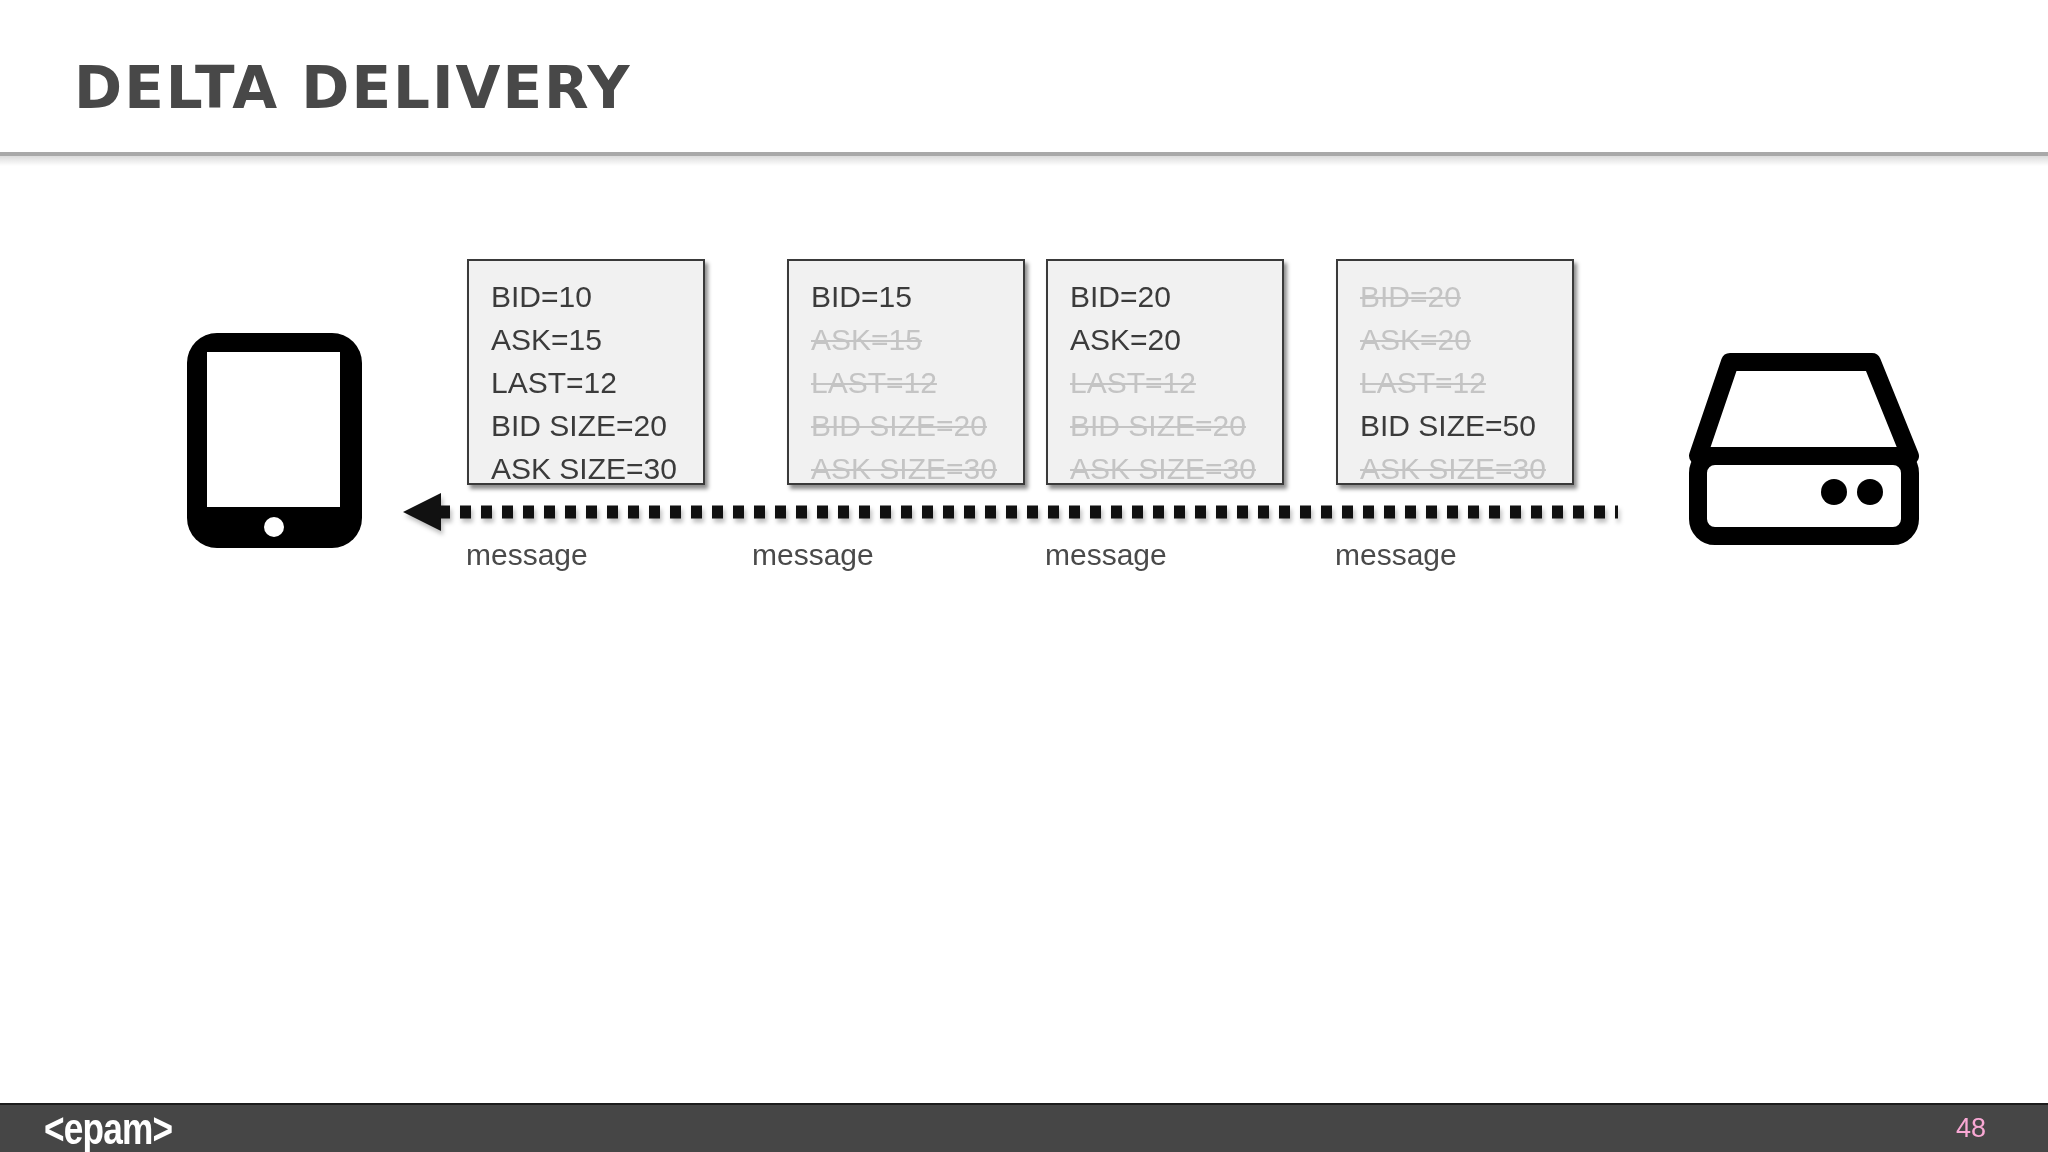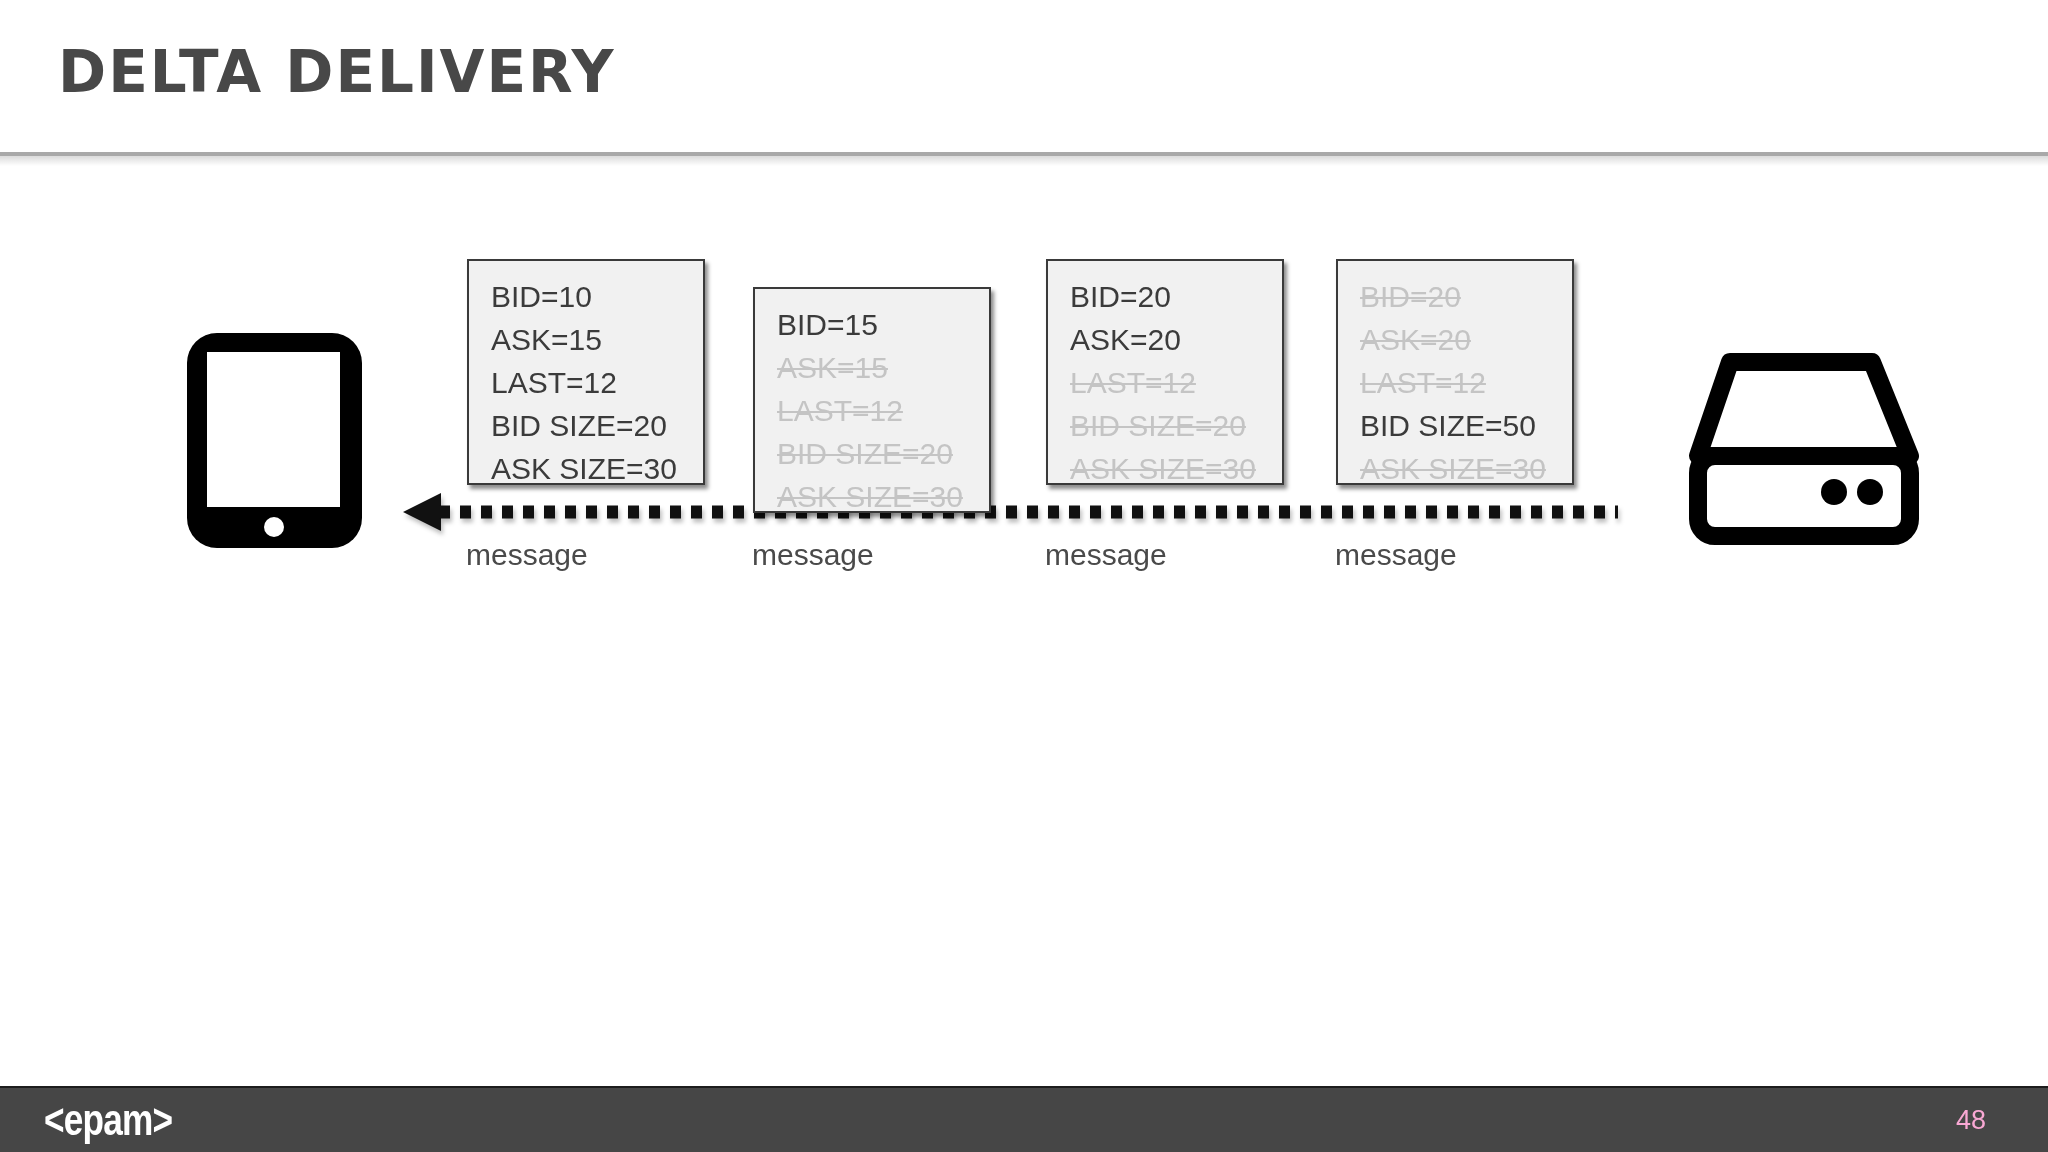--- a/index.html
+++ b/index.html
@@ -7,21 +7,21 @@
     position:relative;
     width:2048px;height:1152px;
     background:#ffffff;
     overflow:hidden;
     font-family:"Liberation Sans", sans-serif;
   }
   
   .title{
     position:absolute;left:58px;top:38px;
     font-size:58px;font-weight:bold;letter-spacing:2px;
-    color:#484848;margin:0;
+    color:#484848;margin:16px;
     font-family:"DejaVu Sans","Liberation Sans",sans-serif;
   }
   .divider{
     position:absolute;left:0;top:152px;width:100%;height:4px;
     background:#a9a9a9;
   }
   .divider::after{
     content:"";position:absolute;left:0;top:4px;width:100%;height:10px;
     background:linear-gradient(to bottom, rgba(0,0,0,0.14), rgba(0,0,0,0));
   }
@@ -35,21 +35,21 @@
   }
   .msg-box{
     position:absolute;top:259px;width:238px;height:226px;
     box-sizing:border-box;
     background:#f1f1f1;
     border:2px solid #3a3a3a;
     box-shadow:3px 4px 4px rgba(0,0,0,0.45);
     padding:14px 0 13px 22px;
   }
   .msg-box.b1{left:467px;}
-  .msg-box.b2{left:753px;margin-top:28px;}
+  .msg-box.b2{left:787px;}
   .msg-box.b3{left:1046px;}
   .msg-box.b4{left:1336px;}
   .msg-line{
     font-size:30px;line-height:43px;color:#3b3b3b;
     white-space:nowrap;
   }
   .msg-line.struck{
     color:#c4c4c4;
     text-decoration:line-through;
     text-decoration-thickness:2px;
@@ -58,21 +58,21 @@
     position:absolute;top:538px;width:240px;
     text-align:left;
     font-size:30px;color:#4a4a4a;
   }
   .msg-label.l1{left:466px;}
   .msg-label.l2{left:752px;}
   .msg-label.l3{left:1045px;}
   .msg-label.l4{left:1335px;}
   
   .footer{
-    position:absolute;left:0;bottom:0;width:100%;height:66px;
+    position:absolute;left:0;bottom:0;width:100%;height:49px;
     background:#464646;
     border-top:2px solid #1d1d1d;
     box-sizing:border-box;
     display:flex;align-items:center;justify-content:space-between;
   }
   .epam-logo{
     margin-left:44px;
     color:#ffffff;
     font-size:44px;font-weight:bold;
     letter-spacing:-1px;

